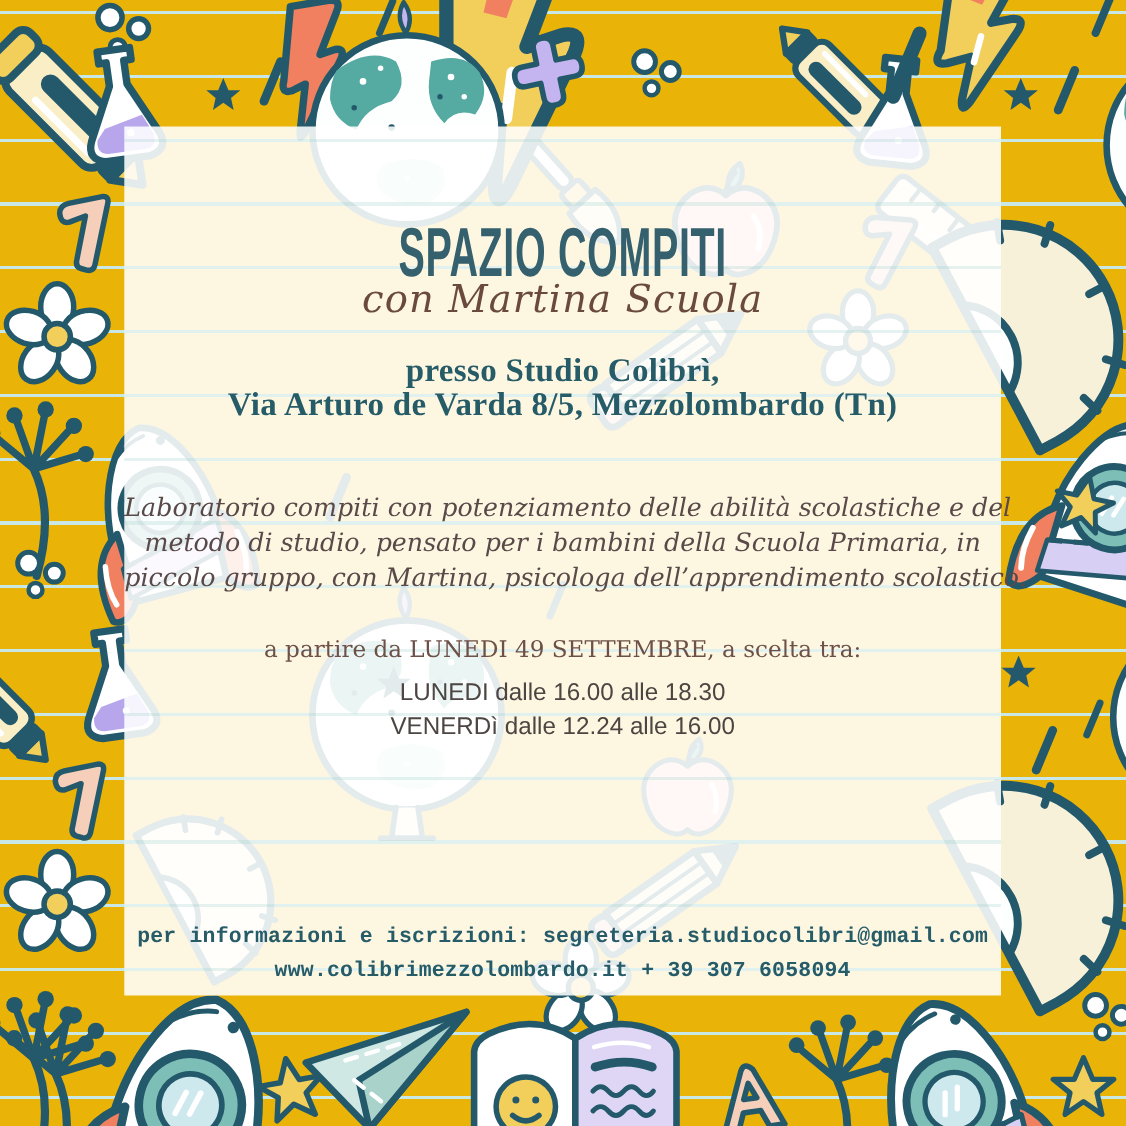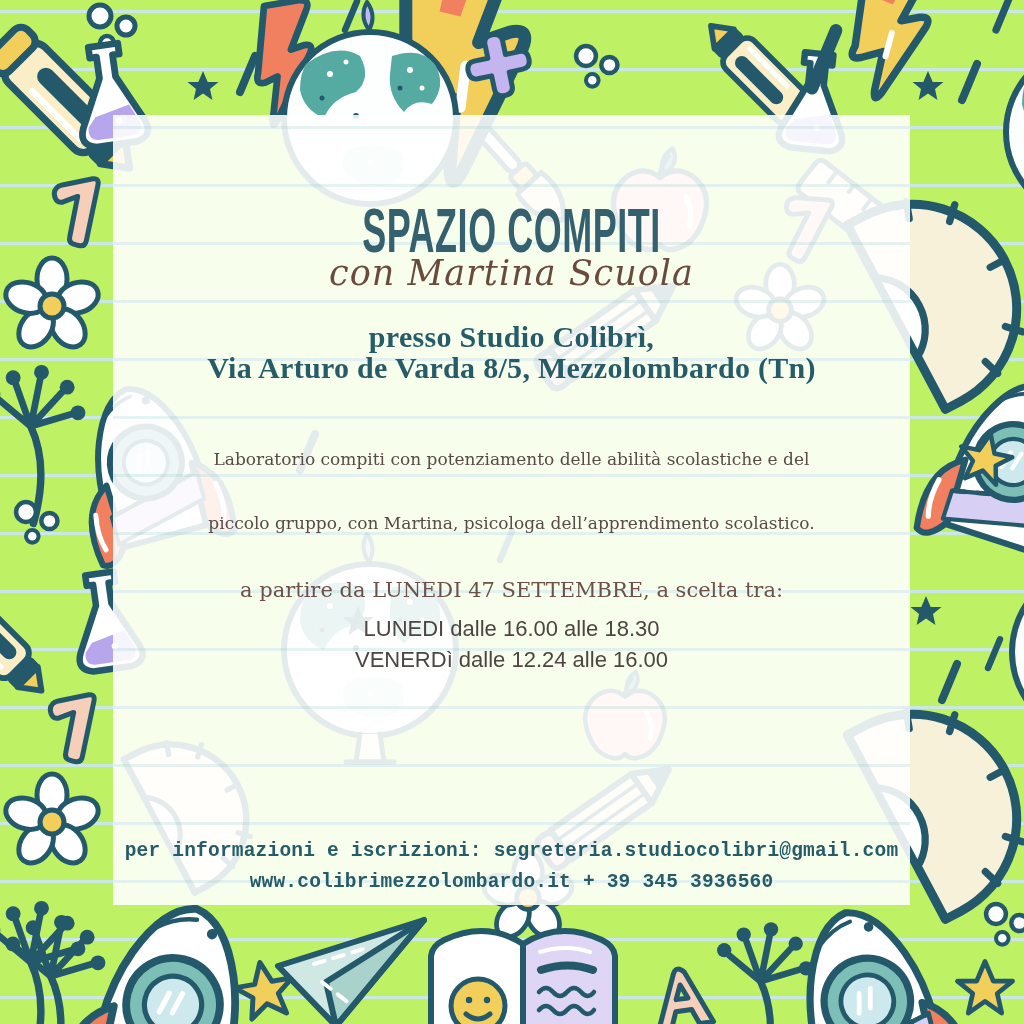--- a/index.html
+++ b/index.html
@@ -1,32 +1,32 @@
 <!DOCTYPE html>
 <html><head>
 <meta charset="utf-8">
 <style>
   html,body{margin:0;padding:0;background:#ffffff;}
-  .poster{position:relative;width:1024px;height:1024px;overflow:hidden;background:#bef264;font-family:"Liberation Sans",sans-serif;}
+  .poster{position:relative;width:1024px;height:1024px;overflow:hidden;background:#eab308;font-family:"Liberation Sans",sans-serif;}
   .lines{position:absolute;left:0;top:-45px;width:100%;height:1140px;
          background:repeating-linear-gradient(to bottom,transparent 0 55px,#c9e8e5 55px 58px);}
   .doodles{position:absolute;left:0;top:0;width:1024px;height:1024px;}
   .doodles .o{stroke:#23596b;stroke-linecap:round;stroke-linejoin:round;}
   .overlay{position:absolute;left:113px;top:115px;width:797px;height:790px;
            background:rgba(255,255,255,0.88);overflow:hidden;}
   .lines-inner{position:absolute;left:-113px;top:-160px;width:1024px;height:1140px;
            background:repeating-linear-gradient(to bottom,transparent 0 55px,rgba(150,205,200,0.25) 55px 58px);}
   .content{position:absolute;left:0;top:0;width:1024px;height:1024px;}
   .content > div, .content > h1{position:absolute;left:113px;width:797px;text-align:center;margin:0;white-space:nowrap;}
   .title{top:199px;font-family:"Liberation Sans",sans-serif;font-weight:800;font-size:63px;
          color:#35606e;line-height:1;letter-spacing:1px;transform:scaleX(0.57);}
   .subtitle{top:253px;font-family:"DejaVu Serif",serif;font-style:italic;font-size:35px;color:#6b4a3e;letter-spacing:1px;}
   .loc{font-family:"Liberation Serif",serif;font-weight:700;font-size:30px;color:#265b68;letter-spacing:0.3px;}
   .loc1{top:320px;} .loc2{top:351px;}
-  .body-line{font-family:"DejaVu Serif",serif;font-size:17px;color:#594a49;}
+  .body-line{font-family:"DejaVu Serif",serif;font-size:23px;color:#594a49;font-style:italic;}
   .desc1{top:449px;} .desc2{top:481px;} .desc3{top:513px;}
   .start{top:578px;font-family:"DejaVu Serif",serif;font-size:21px;color:#6d5047;}
   .sched{font-family:Liberation Sans, sans-serif;font-size:22px;color:#4c4542;}
   .sched1{top:616px;} .sched2{top:647px;}
   .note{top:731px;font-family:"DejaVu Serif",serif;font-size:21px;color:#4c4542;}
   .contact{font-family:Liberation Mono, monospace;font-weight:700;font-size:19.5px;color:#265b68;letter-spacing:0.2px;}
   .contact1{top:840px;} .contact2{top:871px;}
 </style>
 </head>
 <body>
@@ -250,21 +250,22 @@
   <div class="overlay">
     <div class="lines-inner"></div>
   </div>
 
   <div class="content">
     <h1 class="title">SPAZIO COMPITI</h1>
     <div class="subtitle">con Martina Scuola</div>
     <div class="loc loc1">presso Studio Colibrì,</div>
     <div class="loc loc2">Via Arturo de Varda 8/5, Mezzolombardo (Tn)</div>
     <div class="body-line desc1">Laboratorio compiti con potenziamento delle abilità scolastiche e del</div>
+    <div class="body-line desc2">metodo di studio, pensato per i bambini della Scuola Primaria, in</div>
     <div class="body-line desc3">piccolo gruppo, con Martina, psicologa dell’apprendimento scolastico.</div>
-    <div class="start">a partire da LUNEDI 47 SETTEMBRE, a scelta tra:</div>
+    <div class="start">a partire da LUNEDI 49 SETTEMBRE, a scelta tra:</div>
     <div class="sched sched1">LUNEDI dalle 16.00 alle 18.30</div>
     <div class="sched sched2">VENERDì dalle 12.24 alle 16.00</div>
     <div class="contact contact1">per informazioni e iscrizioni: segreteria.studiocolibri@gmail.com</div>
-    <div class="contact contact2">www.colibrimezzolombardo.it + 39 345 3936560</div>
+    <div class="contact contact2">www.colibrimezzolombardo.it + 39 307 6058094</div>
   </div>
 
 </div>
 
 </body></html>

